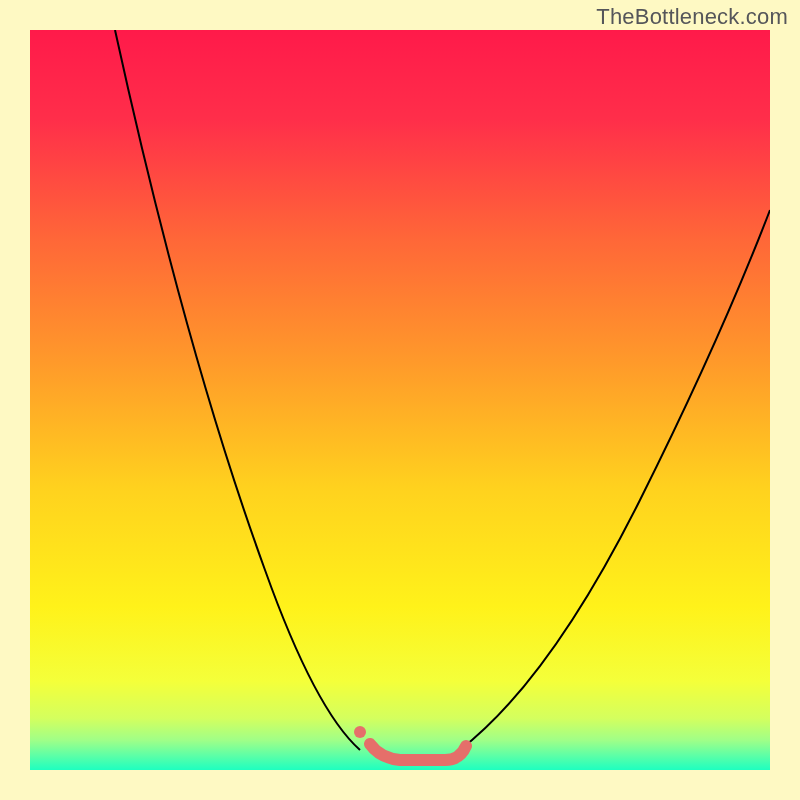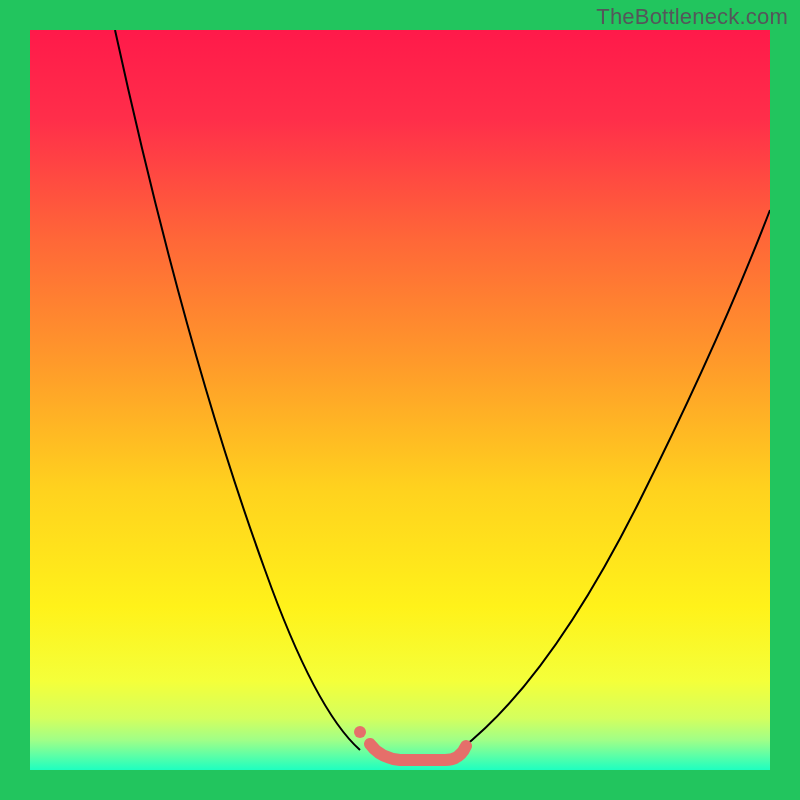--- a/index.html
+++ b/index.html
@@ -7,21 +7,21 @@
     padding: 0;
     width: 800px;
     height: 800px;
     background: #000;
     overflow: hidden;
   }
   .frame {
     position: relative;
     width: 800px;
     height: 800px;
-    background: #22c55e;
+    background: #fef9c3;
   }
   .watermark {
     position: absolute;
     top: 4px;
     right: 12px;
     font-family: Arial, Helvetica, sans-serif;
     font-size: 22px;
     color: #55565a;
     letter-spacing: 0.2px;
     z-index: 10;

